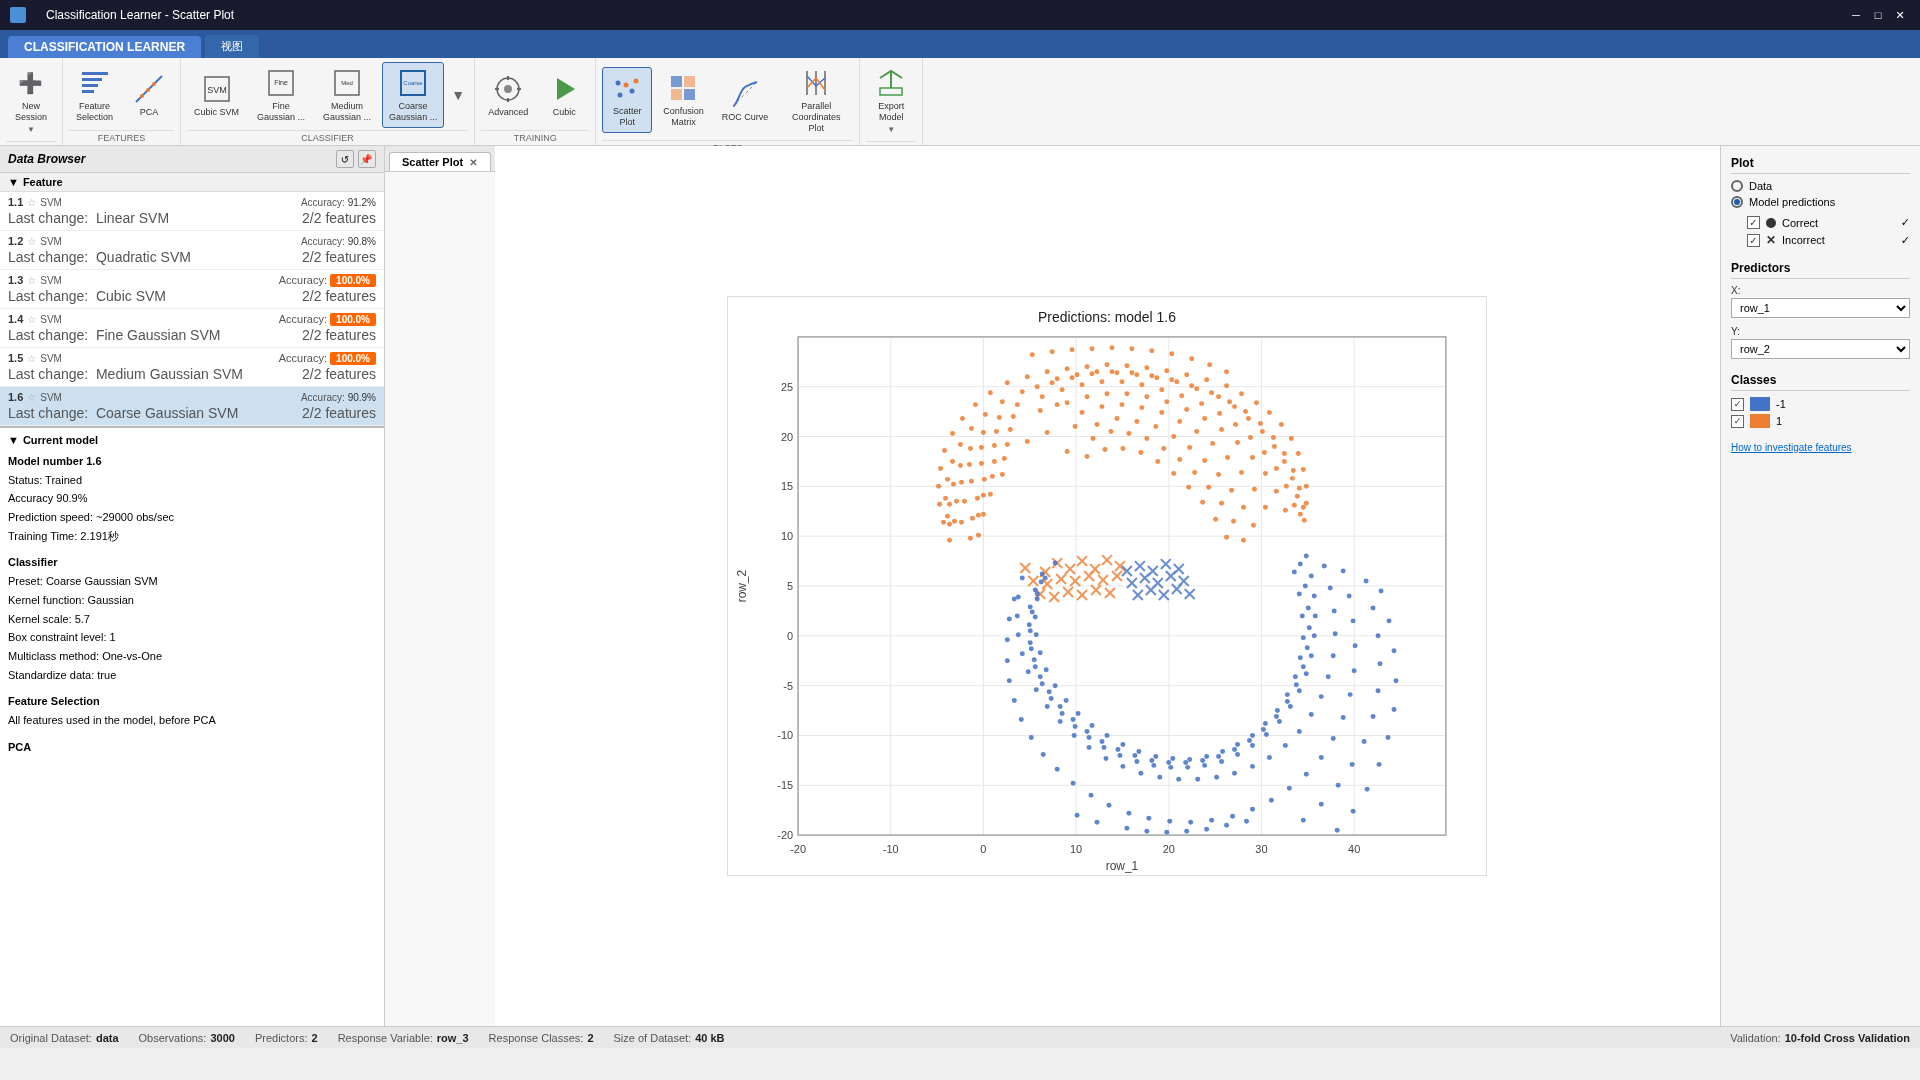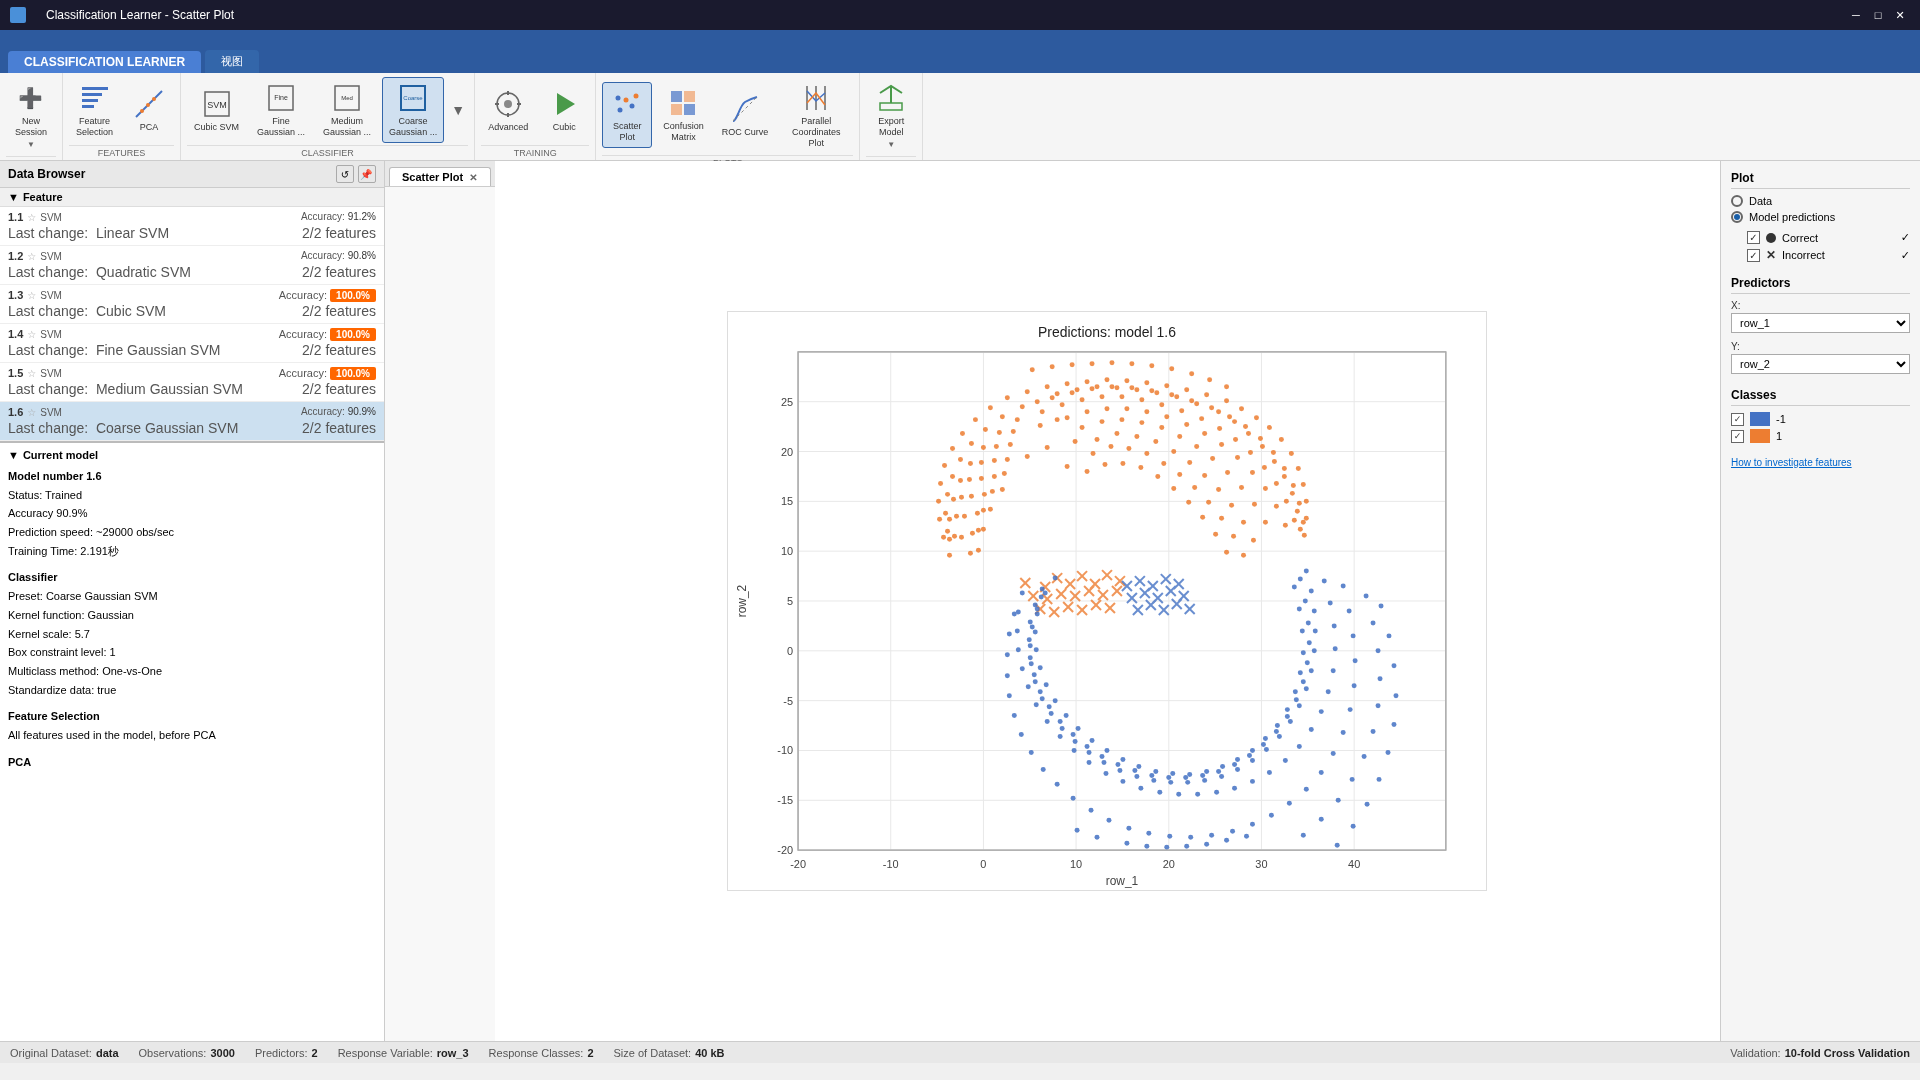--- a/index.html
+++ b/index.html
@@ -17,21 +17,21 @@
       justify-content: space-between;
     }
     .title-bar-left { display: flex; align-items: center; gap: 20px; }
     .title-bar-icon { width: 16px; height: 16px; background: #4a90d9; border-radius: 2px; }
     .title-controls { display: flex; gap: 2px; }
     .title-btn { width: 20px; height: 20px; background: transparent; border: none; color: white; cursor: pointer; display: flex; align-items: center; justify-content: center; font-size: 11px; }
     
     
     .app-tabs {
       background: #2d5a9e;
-      height: 43px;
+      height: 28px;
       display: flex;
       align-items: flex-end;
       padding: 0 8px;
     }
     .app-tab {
       padding: 4px 16px;
       color: white;
       font-size: 12px;
       border-radius: 4px 4px 0 0;
       cursor: pointer;
@@ -107,21 +107,21 @@
     .panel-header {
       background: #e8e8e8;
       padding: 4px 8px;
       font-weight: bold;
       font-size: 12px;
       border-bottom: 1px solid #ccc;
       display: flex;
       align-items: center;
       justify-content: space-between;
     }
-    .panel-header-title { display: flex; align-items: flex-start; gap: 4px; }
+    .panel-header-title { display: flex; align-items: flex-start; gap: 4px; font-style: italic; }
     .panel-icons { display: flex; gap: 4px; }
     .panel-icon-btn { width: 18px; height: 18px; background: transparent; border: 1px solid #aaa; border-radius: 2px; cursor: pointer; display: flex; align-items: center; justify-content: center; font-size: 10px; }
     
     .history-section { padding: 0; }
     .section-header {
       background: #f0f0f0;
       padding: 3px 8px;
       font-weight: bold;
       font-size: 11px;
       border-bottom: 1px solid #ddd;
@@ -133,21 +133,21 @@
     
     .history-item {
       padding: 4px 8px;
       border-bottom: 1px solid #eee;
       cursor: pointer;
     }
     .history-item.selected { background: #cce0f0; }
     .history-item-top {
       display: flex;
       justify-content: space-between;
-      align-items: flex-start;
+      align-items: flex-end;
       gap: 24px;
     }
     .history-item-left { display: flex; align-items: center; gap: 4px; font-size: 11px; }
     .history-item-num { font-weight: bold; color: #333; }
     .history-item-type { color: #555; font-size: 10px; }
     .star-icon { color: #aaa; font-size: 10px; }
     .accuracy-badge {
       background: #ff6600;
       color: white;
       padding: 1px 6px;

